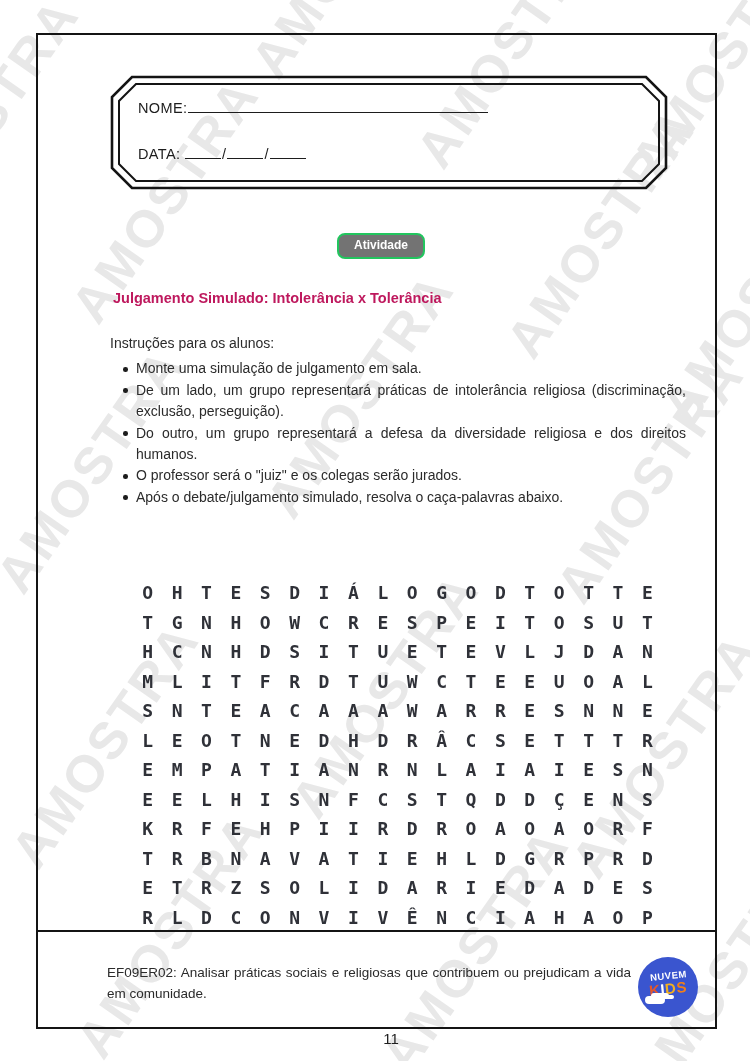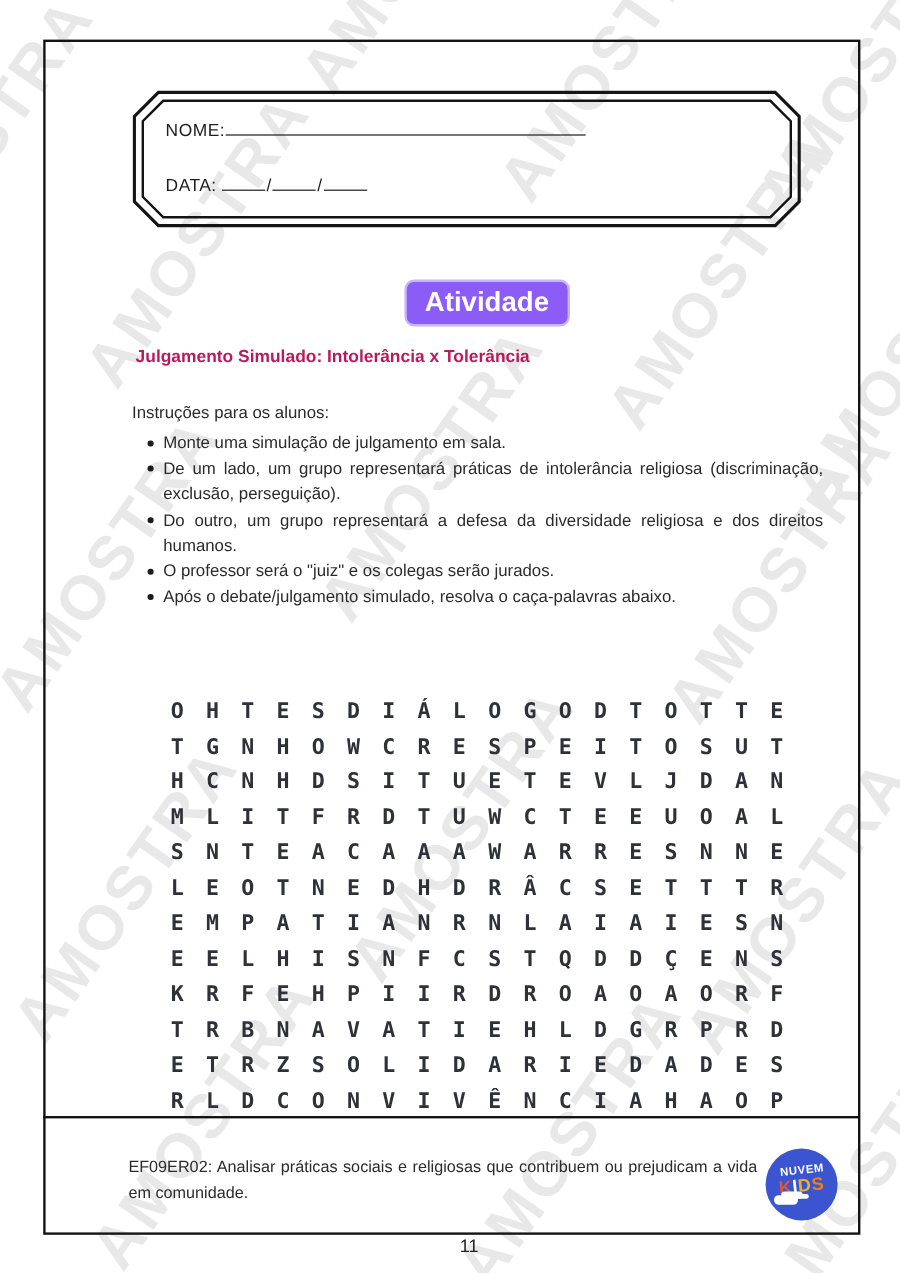--- a/index.html
+++ b/index.html
@@ -25,22 +25,22 @@
   .header-box svg{position:absolute;left:0;top:0;}
   .field{position:absolute;left:28px;font-size:14.5px;color:#1d1d1d;letter-spacing:.4px;}
   .field.name{top:24px;}
   .field.date{top:70px;}
   .write-line{display:inline-block;border-bottom:1.6px solid #1d1d1d;height:13px;vertical-align:baseline;}
   .write-line.long{width:300px;}
   .write-line.short{width:36px;}
   .slash{padding:0 1px;}
   
   .badge{
-    position:absolute;left:337px;top:233px;background:#8b5cf6;border:2px solid #c4b5fd;
-    border-radius:8px;padding:3px 15px 5px 15px;color:#ffffff;font-weight:bold;font-size:23px;
+    position:absolute;left:337px;top:233px;background:#737373;border:2px solid #22c55e;
+    border-radius:8px;padding:3px 15px 5px 15px;color:#ffffff;font-weight:bold;font-size:12px;
   }
   
   .title{position:absolute;left:113px;top:290px;margin:0;font-size:14.5px;font-weight:bold;color:#be185d;}
   .instructions{position:absolute;left:106px;top:329px;width:580px;font-size:14px;line-height:21.4px;color:#2b2b2b;}
   .instructions p{margin:4px;}
   .instructions ul{margin:0;padding:0;list-style:none;}
   .instructions li{position:relative;padding-left:30px;text-align:justify;}
   .instructions li::before{
     content:"";position:absolute;left:17px;top:8.5px;width:4.6px;height:4.6px;border-radius:50%;background:#1c1c1c;
   }

